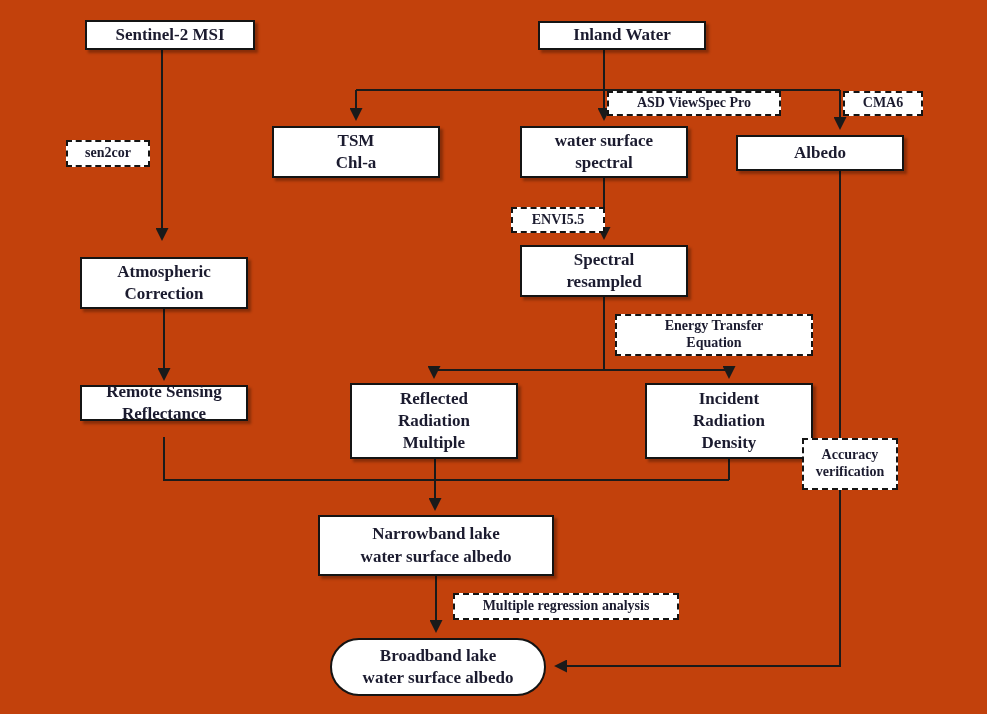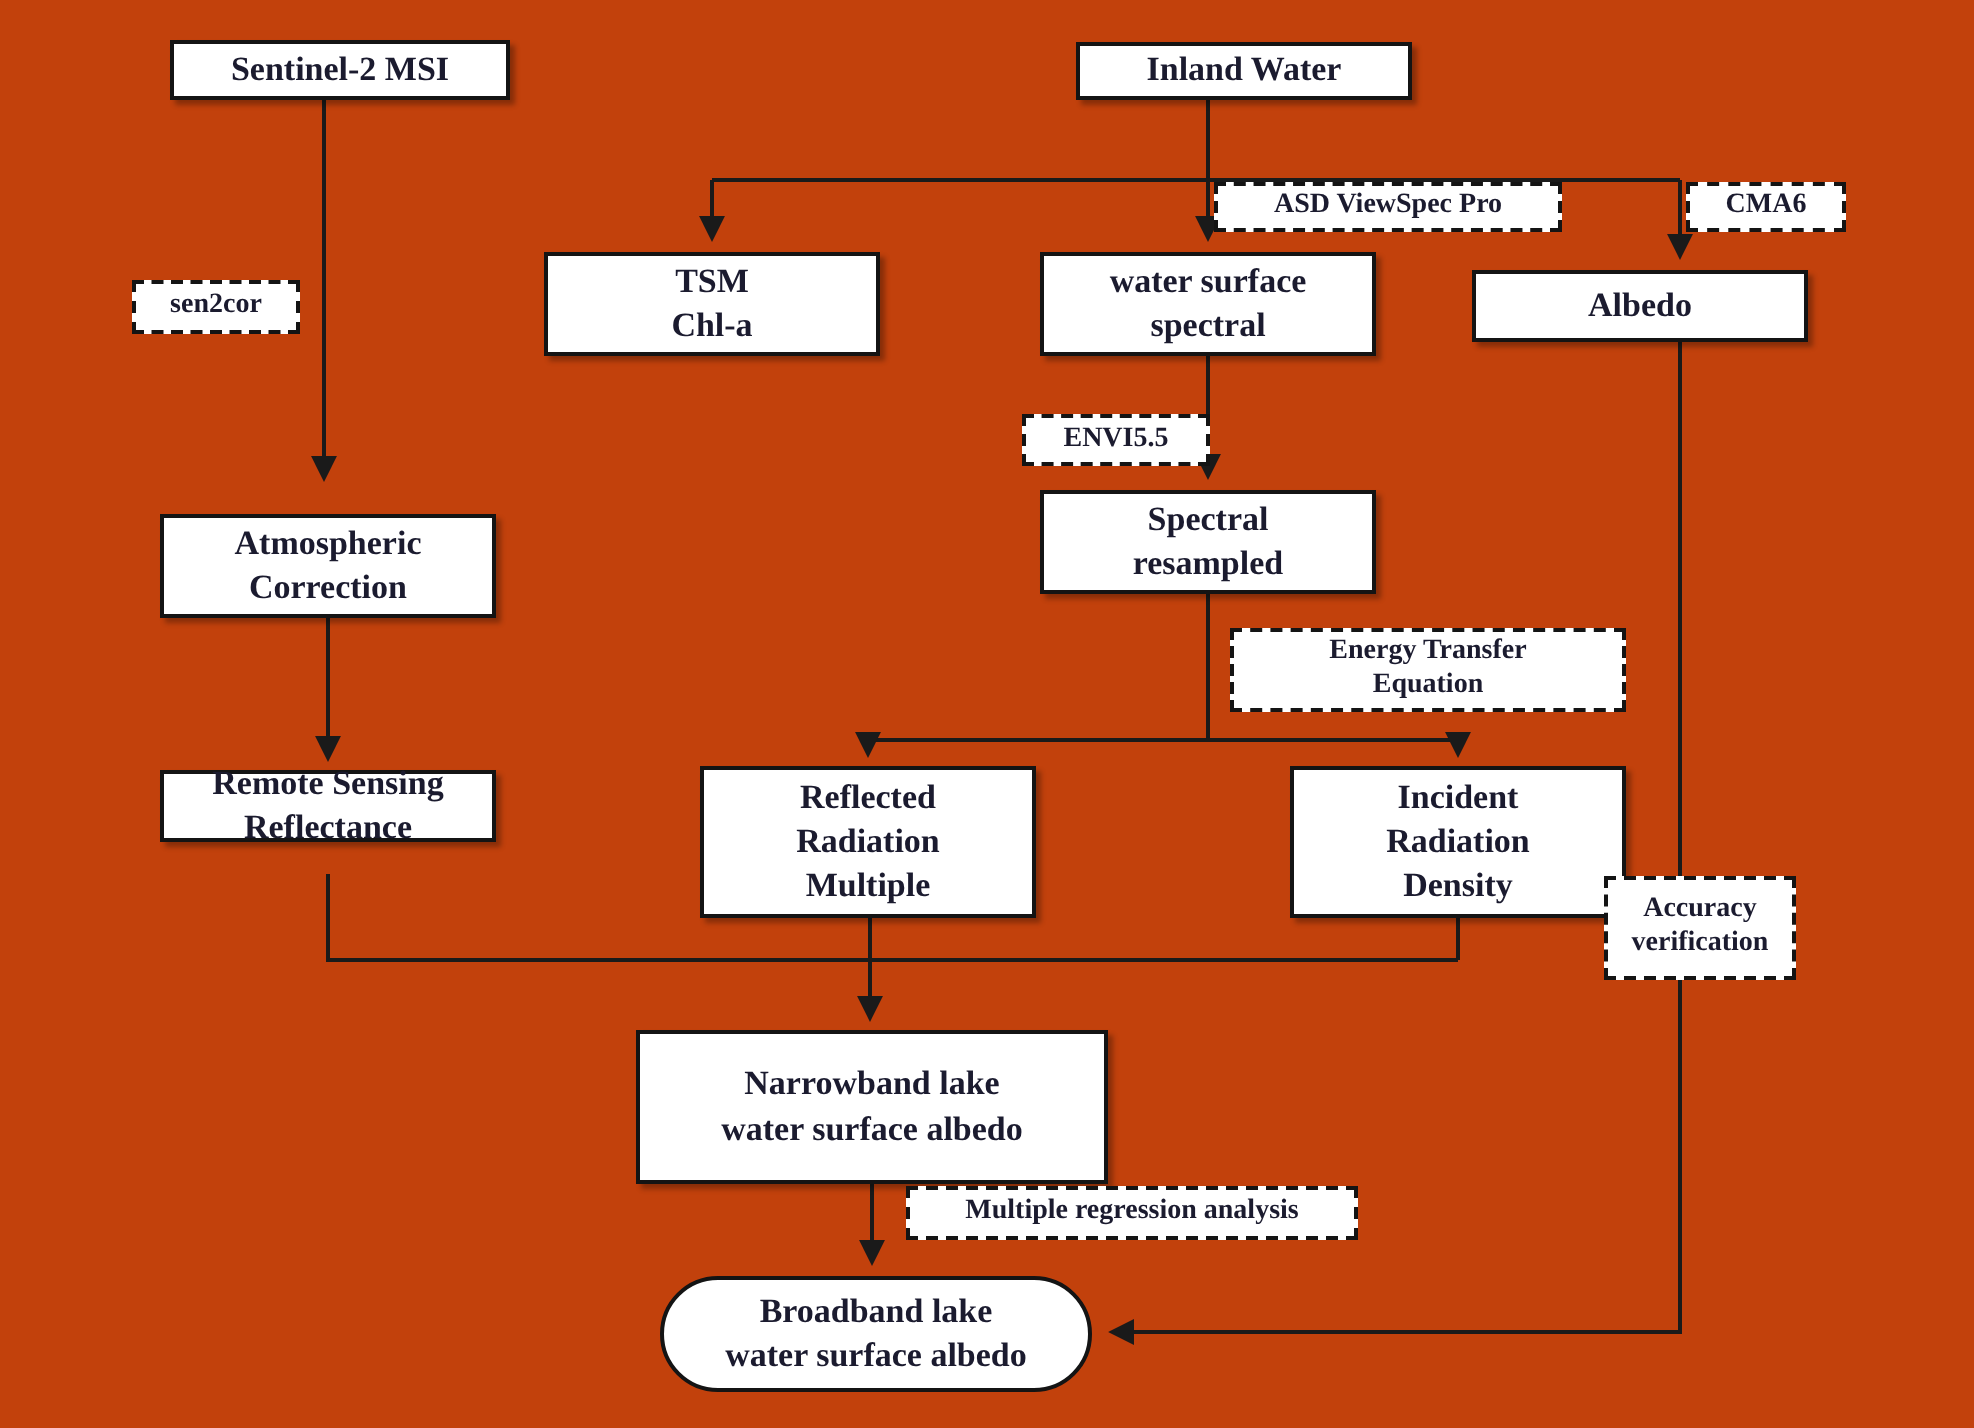--- a/index.html
+++ b/index.html
@@ -119,21 +119,21 @@
 Reflectance</div>
 
   <div class="node" style="left:350px; top:383px; width:168px; height:76px;">Reflected
 Radiation
 Multiple</div>
 
   <div class="node" style="left:645px; top:383px; width:168px; height:76px;">Incident
 Radiation
 Density</div>
 
-  <div class="node" style="left:318px; top:515px; width:236px; height:77px;">Narrowband lake
+  <div class="node" style="left:318px; top:515px; width:236px; height:61px;">Narrowband lake
 water surface albedo</div>
 
   <div class="node stadium" style="left:330px; top:638px; width:216px; height:58px;">Broadband lake
 water surface albedo</div>
 
   <div class="tag" style="left:66px; top:140px; width:84px; height:27px;">sen2cor</div>
 
   <div class="tag" style="left:607px; top:91px; width:174px; height:25px;">ASD ViewSpec Pro</div>
 
   <div class="tag" style="left:843px; top:91px; width:80px; height:25px;">CMA6</div>

